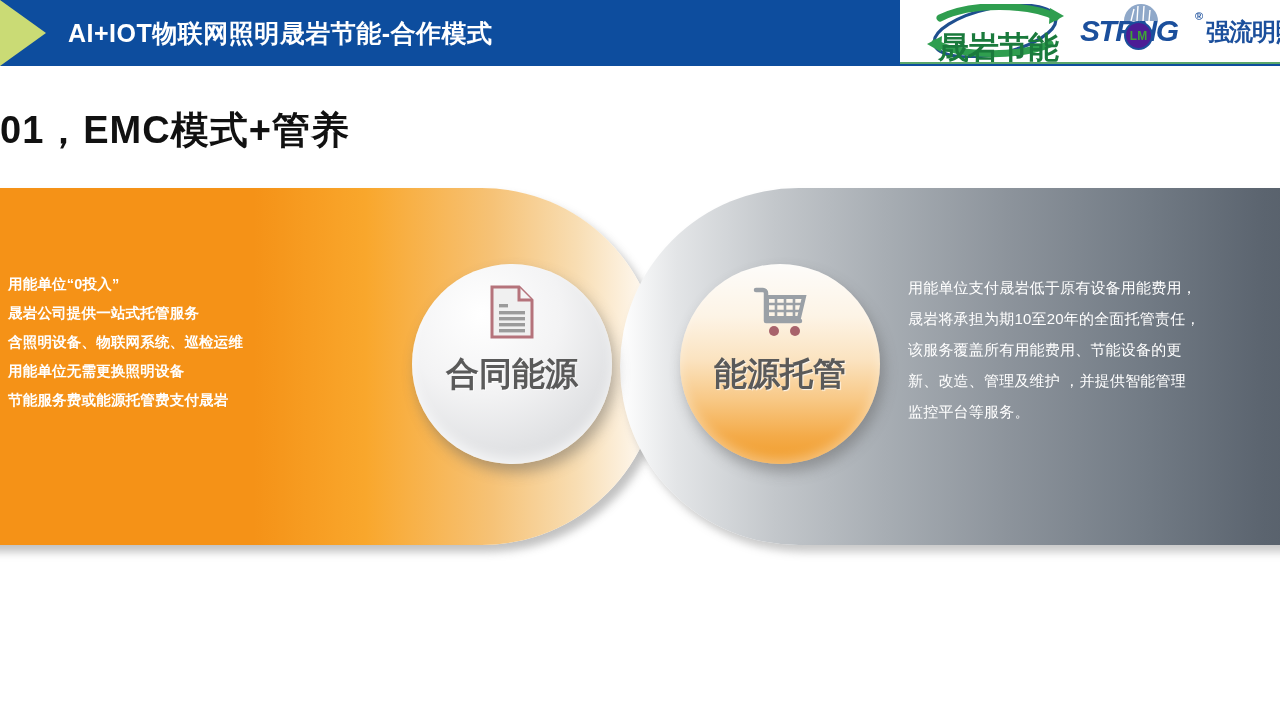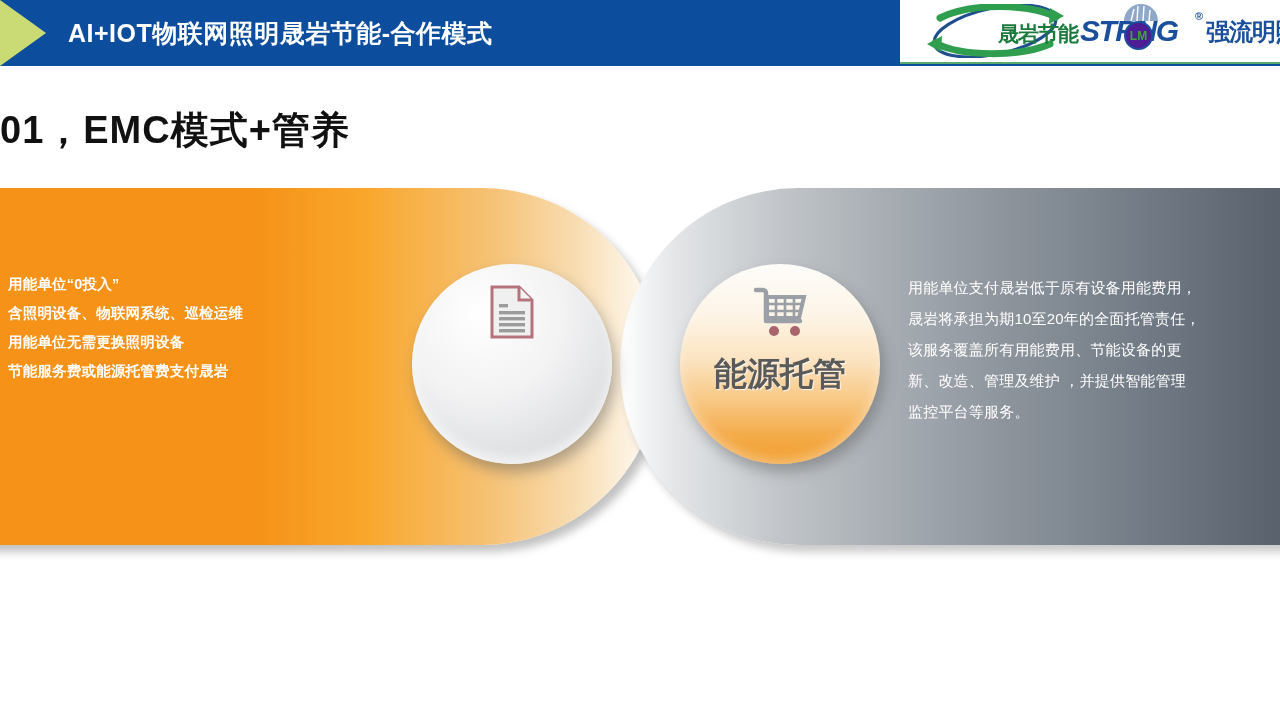--- a/index.html
+++ b/index.html
@@ -37,23 +37,23 @@
     position:absolute;left:900px;top:0;width:380px;height:62px;
     background:#ffffff;
     border-bottom:2px solid #5aa76b;
     overflow:hidden;
   }
   #logo-left{
     position:absolute;left:10px;top:4px;width:170px;height:54px;
   }
   #logo-left svg{position:absolute;left:0;top:0;}
   #logo-left-text{
-    position:absolute;left:8px;top:16px;width:160px;
-    text-align:right;
-    font-size:21px;font-weight:bold;color:#1a7a3c;
+    position:absolute;left:8px;top:23px;width:160px;
+    text-align:center;
+    font-size:31px;font-weight:bold;color:#1a7a3c;
     letter-spacing:-1px;white-space:nowrap;
     z-index:3;
   }
   #logo-right{
     position:absolute;left:180px;top:2px;width:198px;height:58px;
   }
   #strong-word{
     position:absolute;left:0;top:12px;
     font-size:30px;font-weight:bold;font-style:italic;
     color:#1b4f9c;letter-spacing:-1.5px;
@@ -182,20 +182,21 @@
 
 <div id="page-title">01，EMC模式+管养</div>
 
 <div id="panels">
   <div id="panel-orange"></div>
   <div id="panel-gray"></div>
 </div>
 
 <div id="left-text">
   <div>用能单位“0投入”</div>
+  <div>晟岩公司提供一站式托管服务</div>
   <div>含照明设备、物联网系统、巡检运维</div>
   <div>用能单位无需更换照明设备</div>
   <div>节能服务费或能源托管费支付晟岩</div>
 </div>
 
 <div id="right-text">
   <div>用能单位支付晟岩低于原有设备用能费用，</div>
   <div>晟岩将承担为期10至20年的全面托管责任，</div>
   <div>该服务覆盖所有用能费用、节能设备的更</div>
   <div>新、改造、管理及维护 ，并提供智能管理</div>
@@ -207,20 +208,21 @@
     <svg width="46" height="54" viewBox="0 0 46 54">
       <path d="M3 2 H30 L43 15 V52 H3 Z" fill="#f0f0f0" stroke="#b5737b" stroke-width="3" stroke-linejoin="miter"></path>
       <path d="M30 2 V15 H43" fill="#f5f5f5" stroke="#b5737b" stroke-width="3" stroke-linejoin="miter"></path>
       <rect x="10" y="19" width="9" height="3.4" fill="#9b9b9b"></rect>
       <rect x="10" y="26" width="26" height="3.4" fill="#9b9b9b"></rect>
       <rect x="10" y="32" width="26" height="3.4" fill="#9b9b9b"></rect>
       <rect x="10" y="38" width="26" height="3.4" fill="#9b9b9b"></rect>
       <rect x="10" y="44" width="26" height="3.4" fill="#9b9b9b"></rect>
     </svg>
   </div>
+  <div class="circle-label">合同能源</div>
 </div>
 
 <div id="circle-trust" class="circle">
   <div class="circle-icon">
     <svg width="58" height="54" viewBox="0 0 58 54">
       <path d="M5 5 H12 A3 3 0 0 1 15 8 V36 H49" fill="none" stroke="#9aa0a6" stroke-width="4.5" stroke-linecap="round" stroke-linejoin="round"></path>
       <path d="M16 12 H53 L48 33 H16 Z" fill="none" stroke="#9aa0a6" stroke-width="4"></path>
       <path d="M25 12 V33 M34 12 V33 M43 12 V33" stroke="#9aa0a6" stroke-width="2.6"></path>
       <path d="M16.6 19 H52 M16.6 26 H50" stroke="#9aa0a6" stroke-width="2.6"></path>
       <circle cx="23" cy="46" r="5" fill="#a8636b"></circle>

